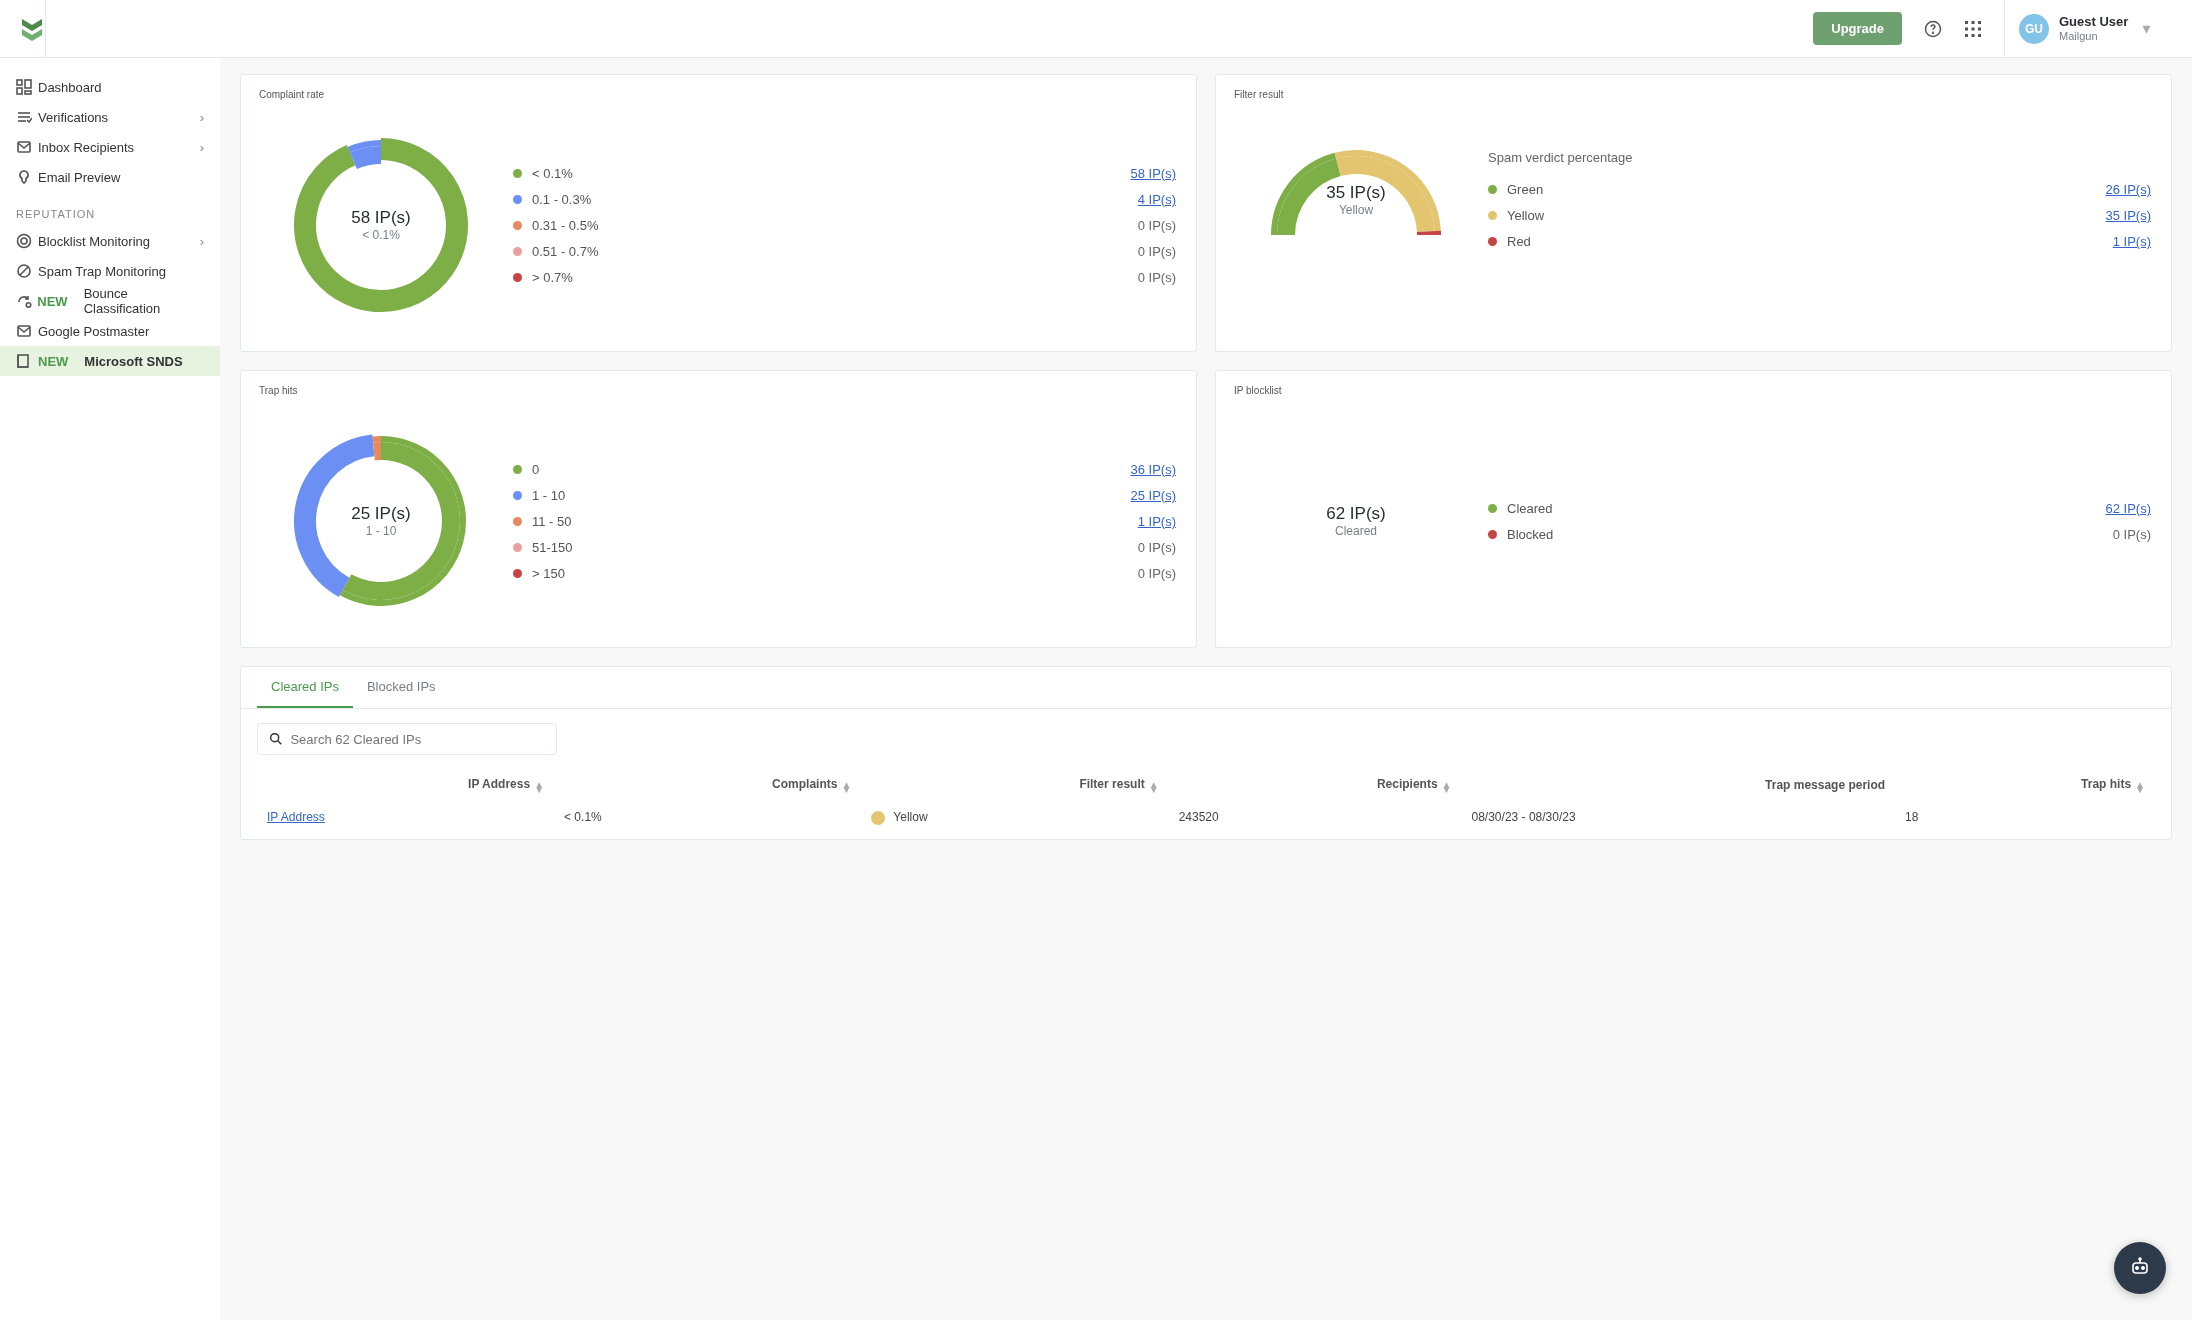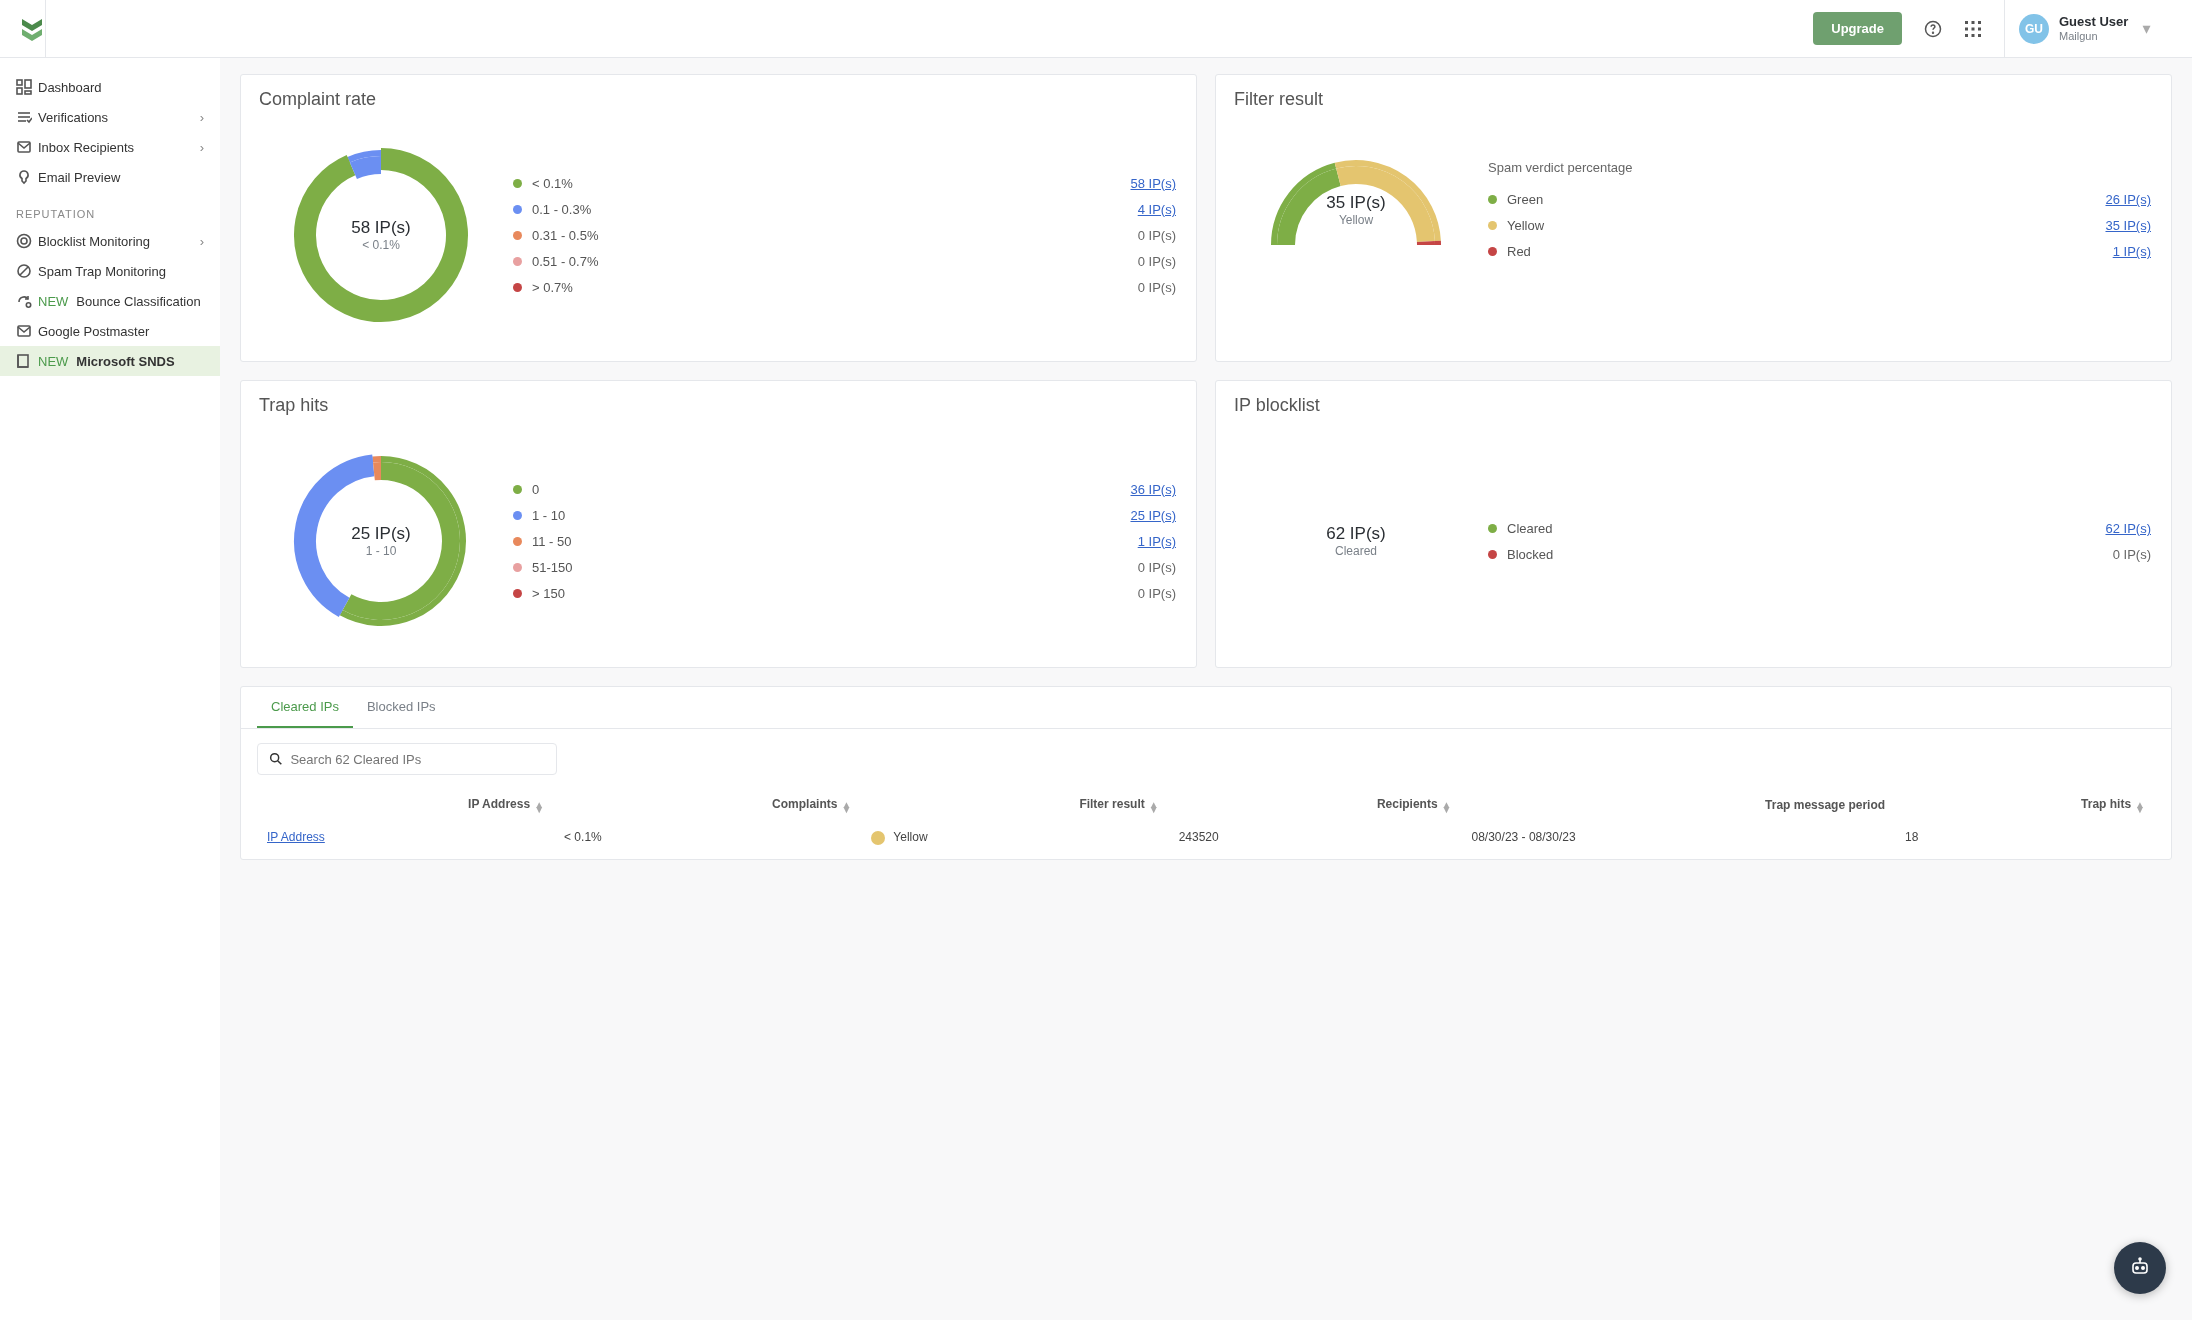--- a/index.html
+++ b/index.html
@@ -34,27 +34,27 @@
 .chev{margin-left:14px;color:#aaa}
 
 
 .shell{display:flex}
 .side{width:220px;padding:14px 0;background:#fff;min-height:calc(100vh - 58px)}
 .nav-item{display:flex;align-items:center;height:30px;padding:0 16px;font-size:13px;color:#333;cursor:pointer;position:relative}
 .nav-item .ic{width:22px;display:flex;align-items:center;color:#555}
 .nav-item .arr{margin-left:auto;color:#888}
 .nav-item.active{background:var(--sidebar-active)}
 .grp-head{padding:16px 16px 6px;font-size:11px;letter-spacing:1px;color:#888}
-.new{color:#4b9a4b;font-weight:400;margin-right:8px}
+.new{color:#4b9a4b;font-weight:700;margin-right:16px}
 .nav-item.active .lbl{font-weight:600}
 
 .main{flex:1;padding:16px 20px 40px}
 .cards{display:grid;grid-template-columns:1fr 1fr;gap:18px}
 .card{background:var(--panel-bg);border:1px solid var(--border);border-radius:3px}
-.card-title{padding:14px 18px;font-size:18px;color:#555;border-bottom:1px solid transparent}
+.card-title{padding:14px 18px;font-size:10px;color:#555;border-bottom:1px solid transparent}
 .card-body{padding:10px 20px 26px;display:flex;align-items:center}
 .gauge-wrap{width:240px;display:flex;align-items:center;justify-content:center;position:relative}
 .gauge-center{position:absolute;text-align:center}
 .gauge-center .v{font-size:17px;font-weight:500}
 .gauge-center .s{font-size:12px;color:var(--muted)}
 .legend{flex:1;margin-left:12px}
 .legend-title{font-size:13px;color:#666;margin:4px 0 12px}
 .legend-row{display:flex;align-items:center;font-size:13px;color:#555;height:26px}
 .dot{width:9px;height:9px;border-radius:50%;margin-right:10px}
 .leg-label{flex:1}

